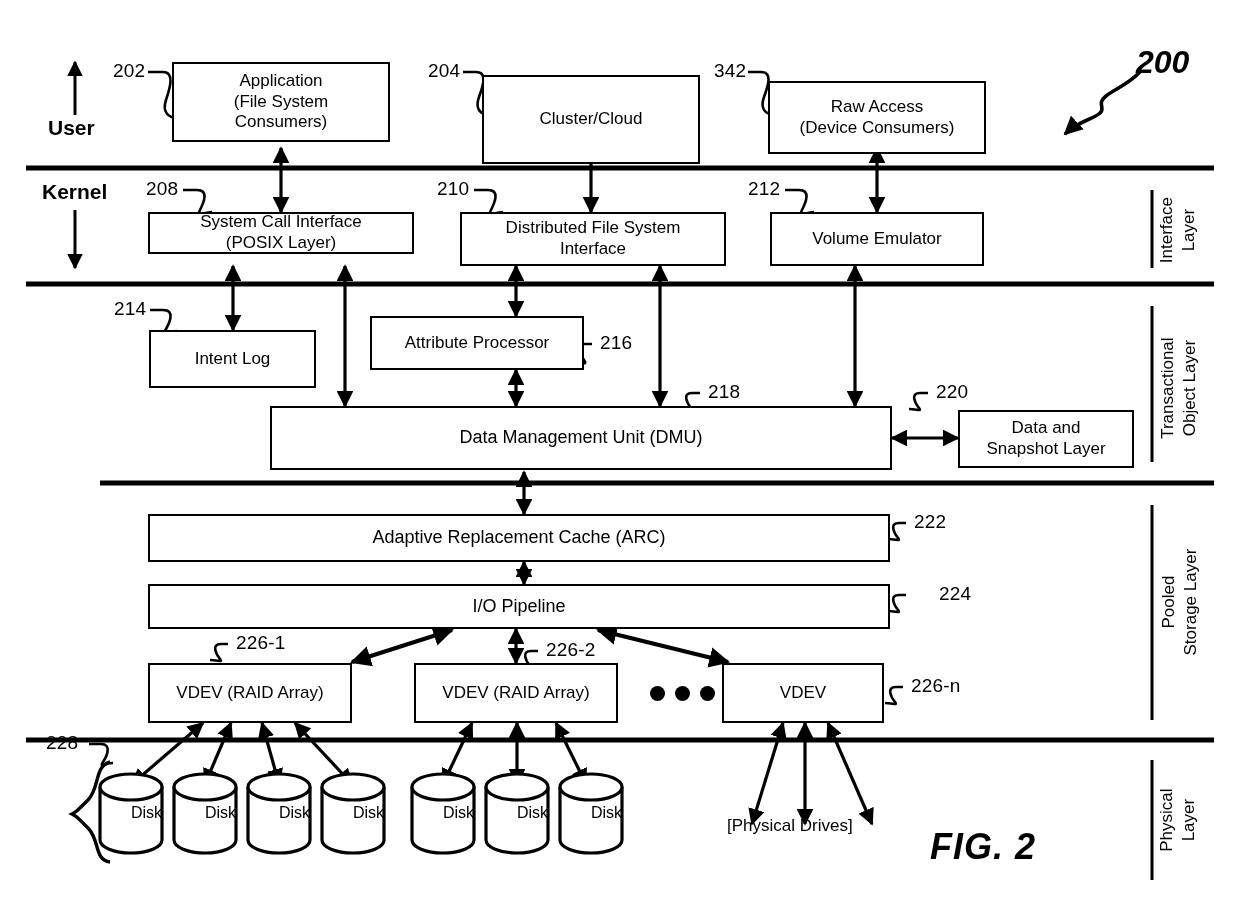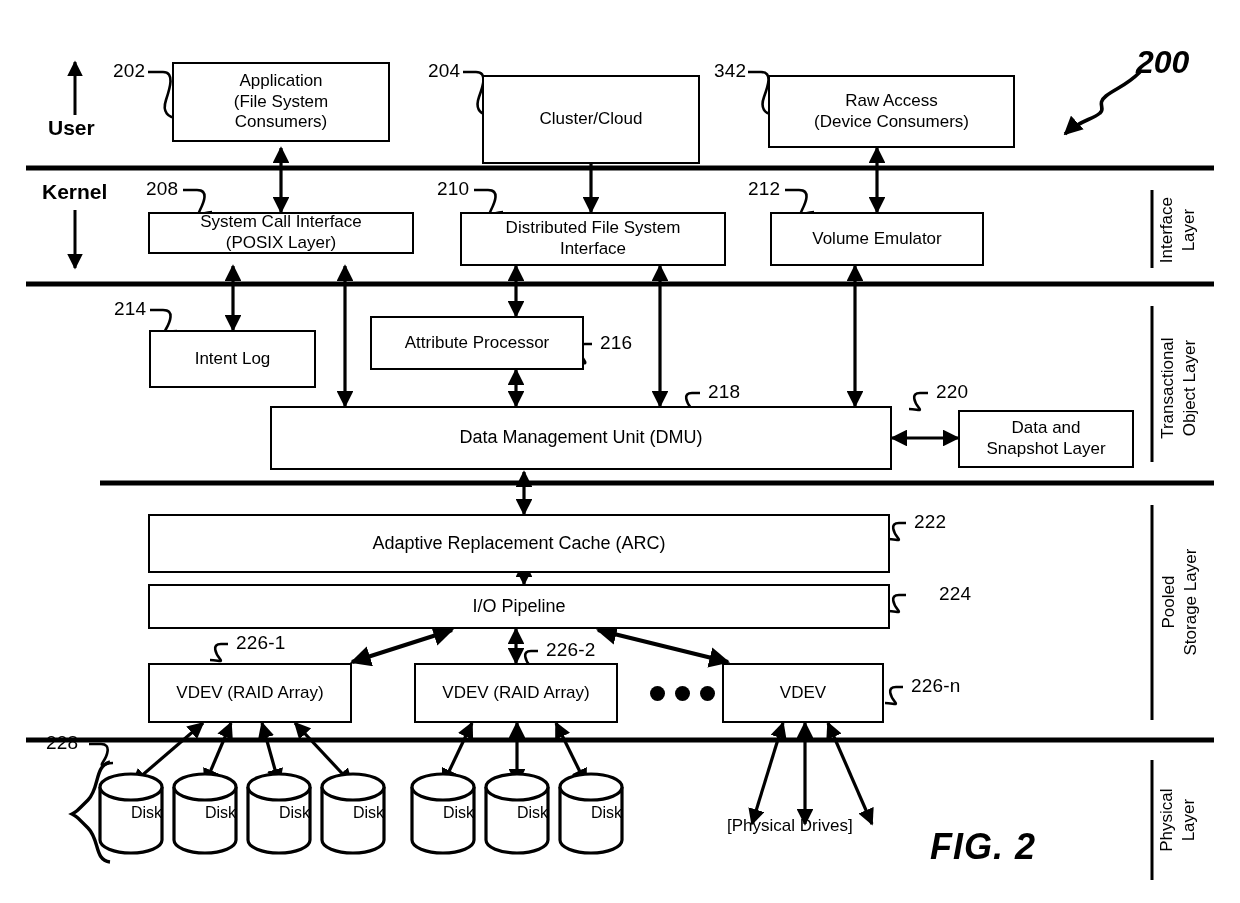--- a/index.html
+++ b/index.html
@@ -282,21 +282,21 @@
   </div>
   <div class="ref" style="left:113px;top:60px;">202</div>
 
   <div class="box" style="left:482px;top:75px;width:218px;height:89px;">
     <div>
       <span>Cluster/Cloud</span>
     </div>
   </div>
   <div class="ref" style="left:428px;top:60px;">204</div>
 
-  <div class="box" style="left:768px;top:75px;width:247px;height:73px;">
+  <div class="box" style="left:768px;top:81px;width:218px;height:73px;">
     <div>
       <span>Raw Access</span>
       <span>(Device Consumers)</span>
     </div>
   </div>
   <div class="ref" style="left:714px;top:60px;">342</div>
 
   <div class="box" style="left:148px;top:212px;width:266px;height:42px;">
     <div>
       <span>System Call Interface</span>
@@ -342,21 +342,21 @@
   <div class="ref" style="left:708px;top:381px;">218</div>
 
   <div class="box" style="left:958px;top:410px;width:176px;height:58px;">
     <div>
       <span>Data and</span>
       <span>Snapshot Layer</span>
     </div>
   </div>
   <div class="ref" style="left:936px;top:381px;">220</div>
 
-  <div class="box" style="left:148px;top:514px;width:742px;height:59px;font-size:18px;">
+  <div class="box" style="left:148px;top:514px;width:742px;height:48px;font-size:18px;">
     <div>
       <span>Adaptive Replacement Cache (ARC)</span>
     </div>
   </div>
   <div class="ref" style="left:914px;top:511px;">222</div>
 
   <div class="box" style="left:148px;top:584px;width:742px;height:45px;font-size:18px;">
     <div>
       <span>I/O Pipeline</span>
     </div>

